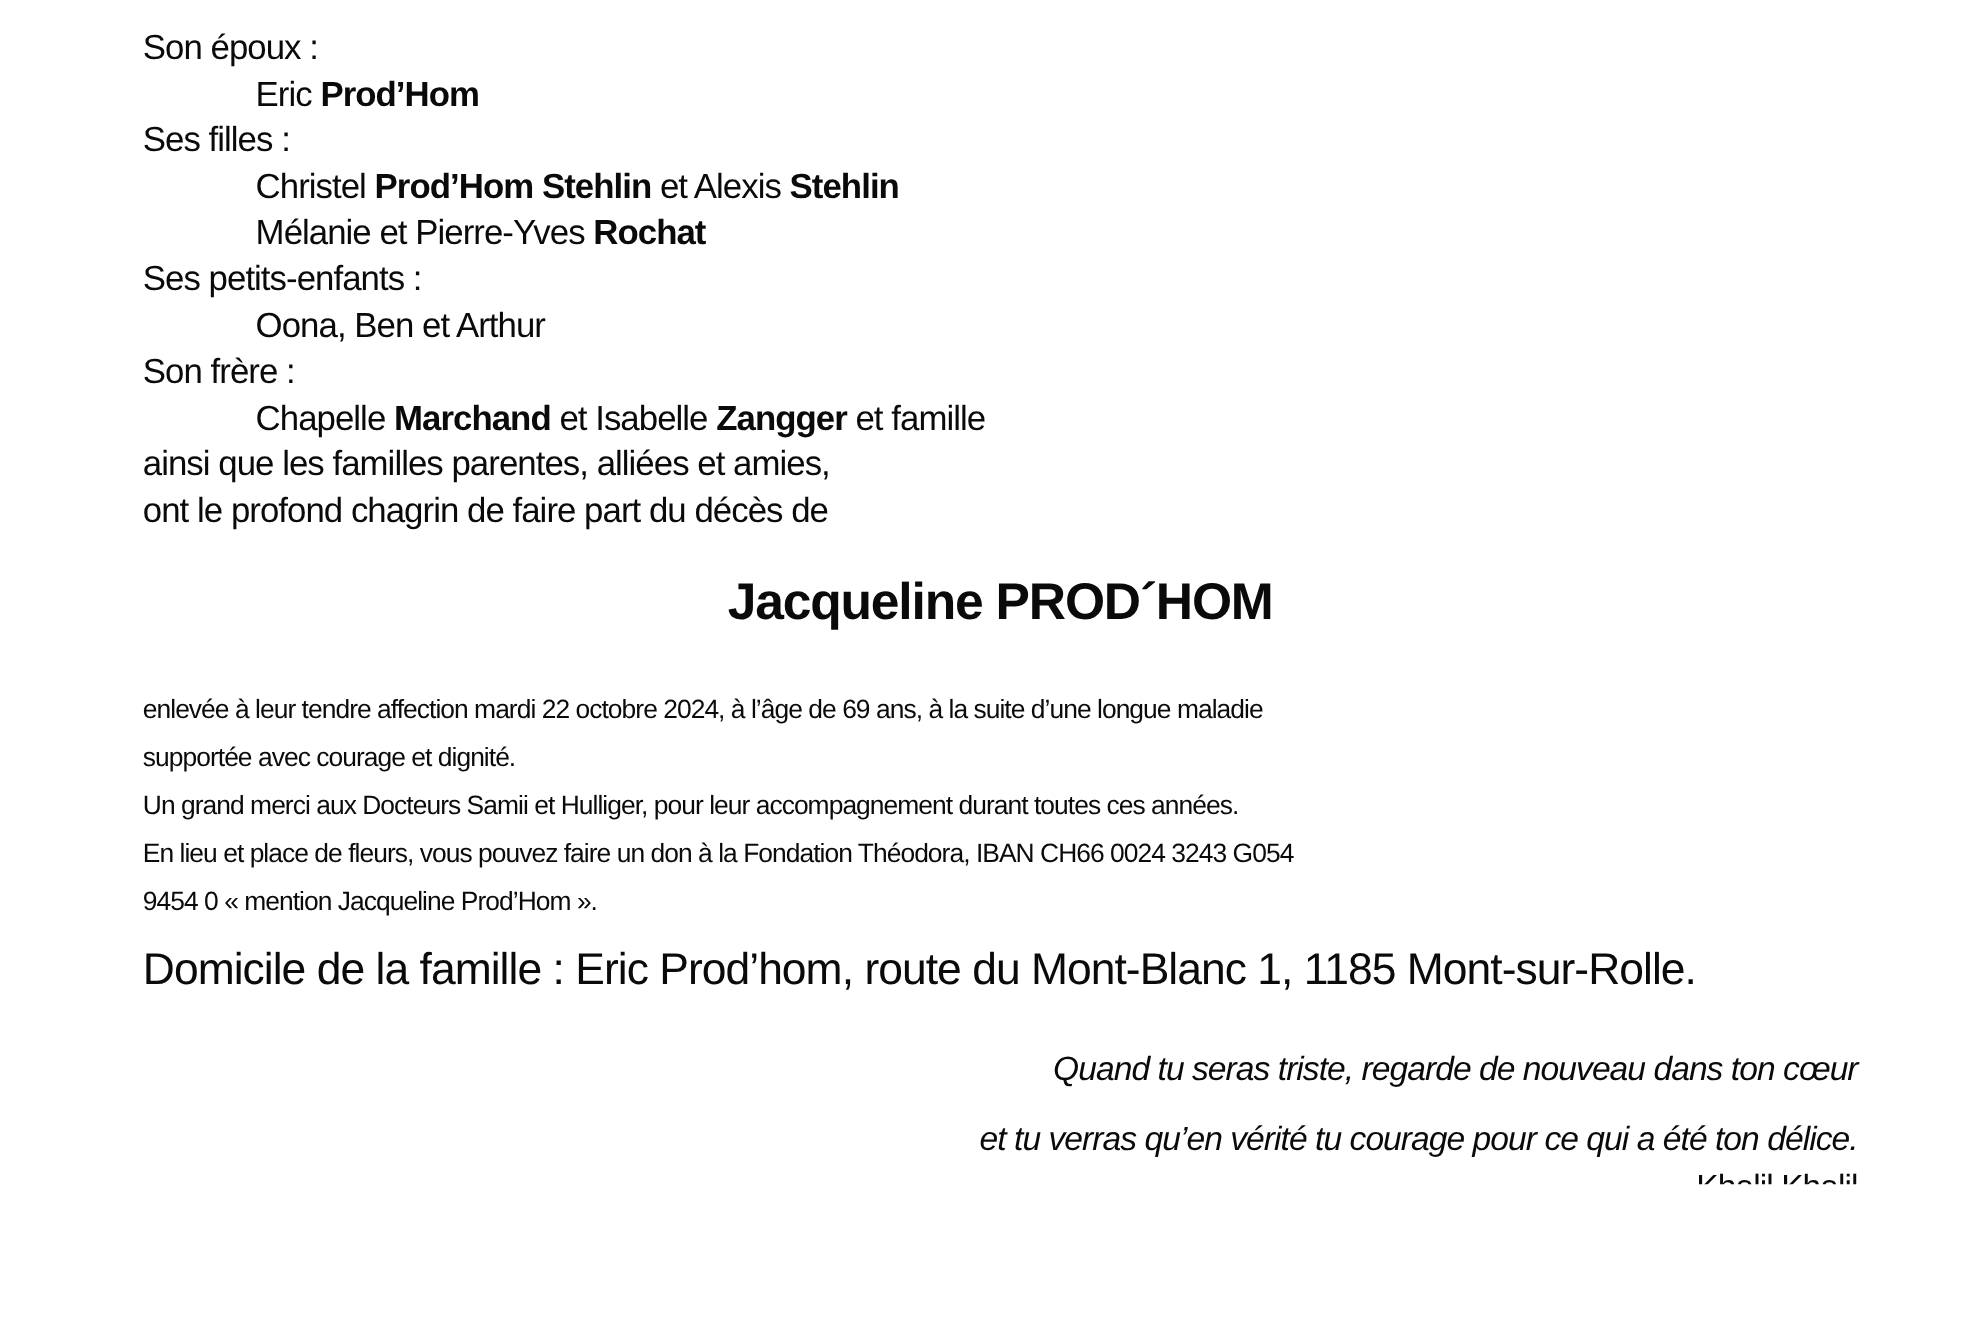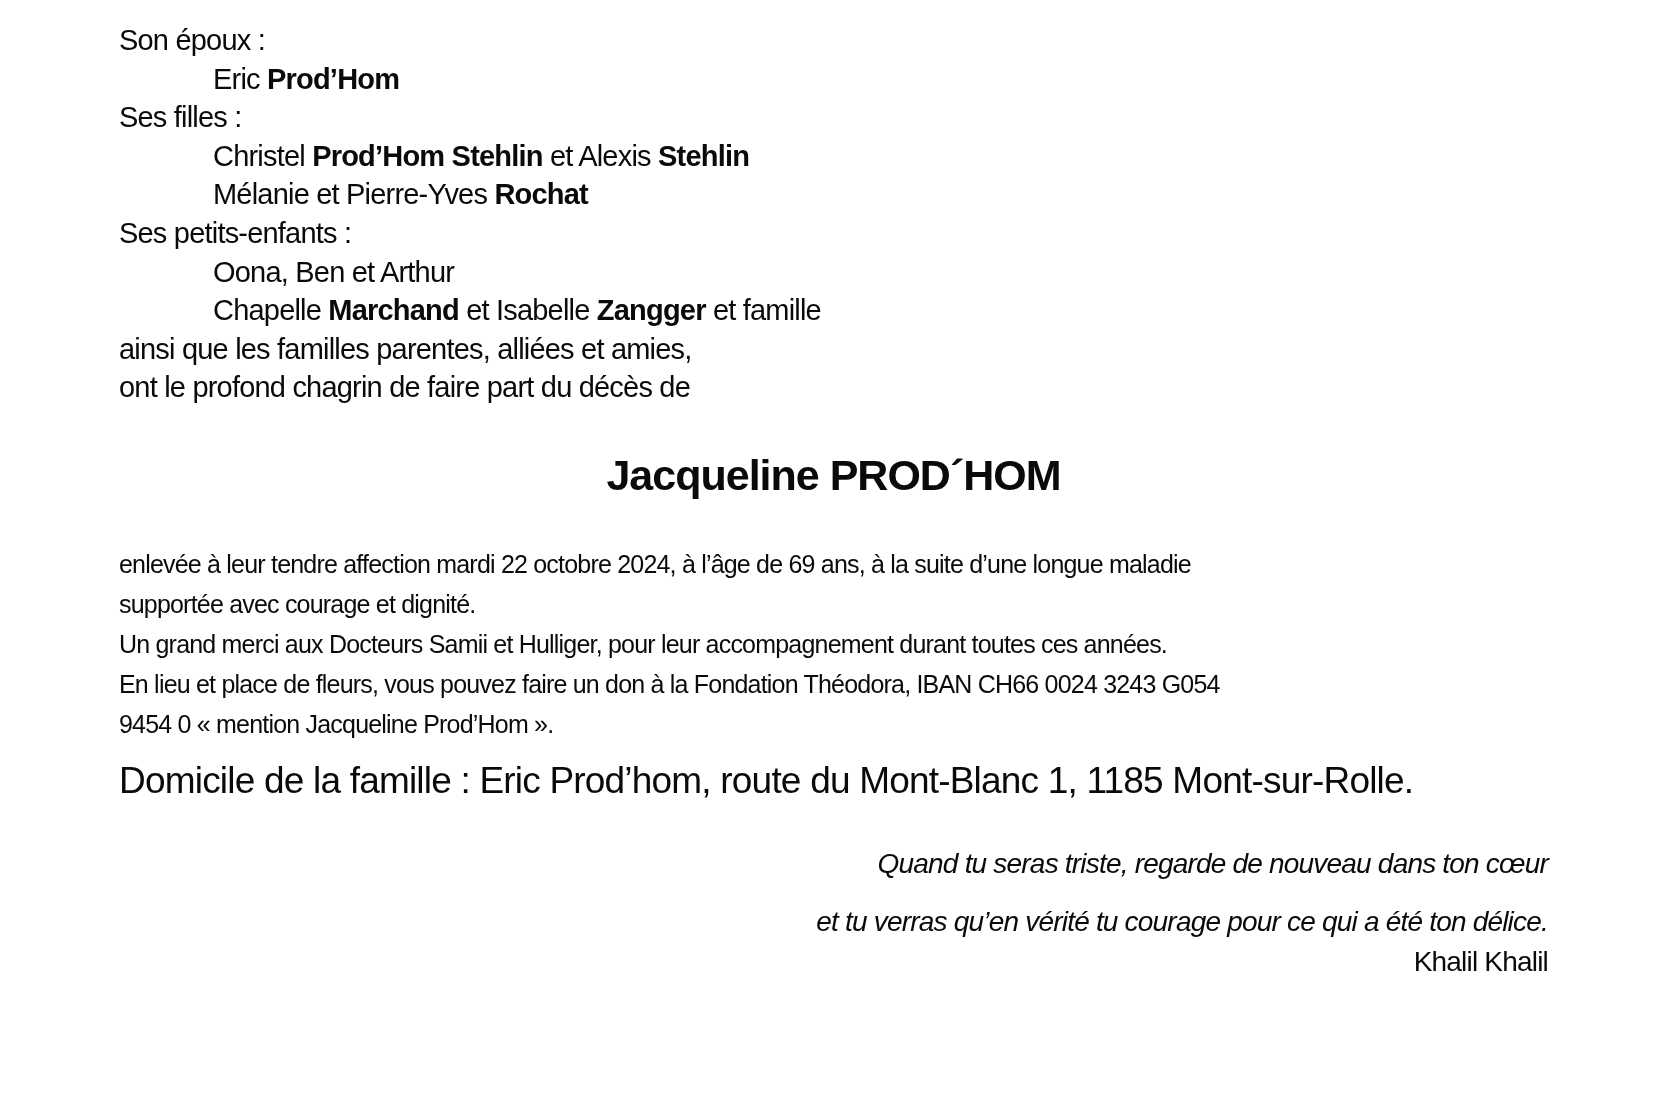--- a/index.html
+++ b/index.html
@@ -25,25 +25,25 @@
     line-height: 38.6px;
     white-space: nowrap;
   }
   .indent { padding-left: 94px; }
   .bold { font-weight: bold; }
   .title {
     font-size: 43px;
     line-height: 57px;
     font-weight: bold;
     text-align: center;
-    margin: 40px 0 40px 0;
+    margin: 28px 0 40px 0;
     letter-spacing: -1px;
   }
   .body-text .line {
-    font-size: 25px;
+    font-size: 22px;
     line-height: 40px;
     white-space: nowrap;
   }
   .domicile {
     margin-top: 17px;
     font-size: 37px;
     line-height: 40px;
     white-space: nowrap;
   }
   .quote {
@@ -62,20 +62,21 @@
   <div class="content">
 
     <section class="family">
       <div class="line"><span>Son époux :</span></div>
       <div class="line indent"><span>Eric </span><span class="bold">Prod’Hom</span></div>
       <div class="line"><span>Ses filles :</span></div>
       <div class="line indent"><span>Christel </span><span class="bold">Prod’Hom Stehlin</span><span> et Alexis </span><span class="bold">Stehlin</span></div>
       <div class="line indent"><span>Mélanie et Pierre-Yves </span><span class="bold">Rochat</span></div>
       <div class="line"><span>Ses petits-enfants :</span></div>
       <div class="line indent"><span>Oona, Ben et Arthur</span></div>
+      <div class="line"><span>Son frère :</span></div>
       <div class="line indent"><span>Chapelle </span><span class="bold">Marchand</span><span> et Isabelle </span><span class="bold">Zangger</span><span> et famille</span></div>
       <div class="line"><span>ainsi que les familles parentes, alliées et amies,</span></div>
       <div class="line"><span>ont le profond chagrin de faire part du décès de</span></div>
     </section>
 
     <h1 class="title">Jacqueline PROD´HOM</h1>
 
     <section class="body-text">
       <div class="line">enlevée à leur tendre affection mardi 22 octobre 2024, à l’âge de 69 ans, à la suite d’une longue maladie</div>
       <div class="line">supportée avec courage et dignité.</div>

